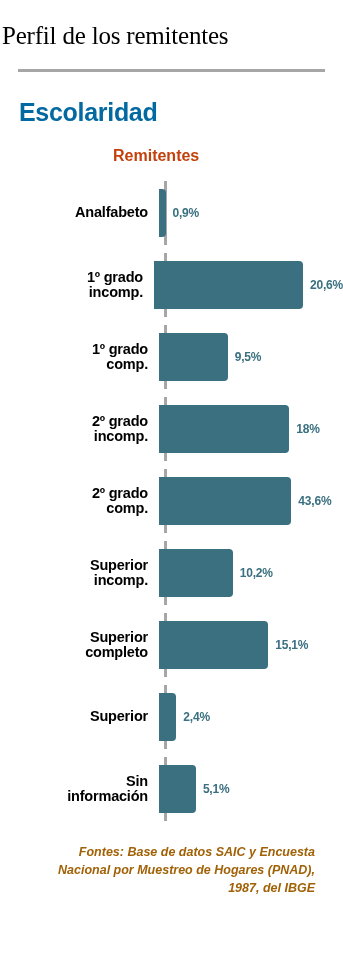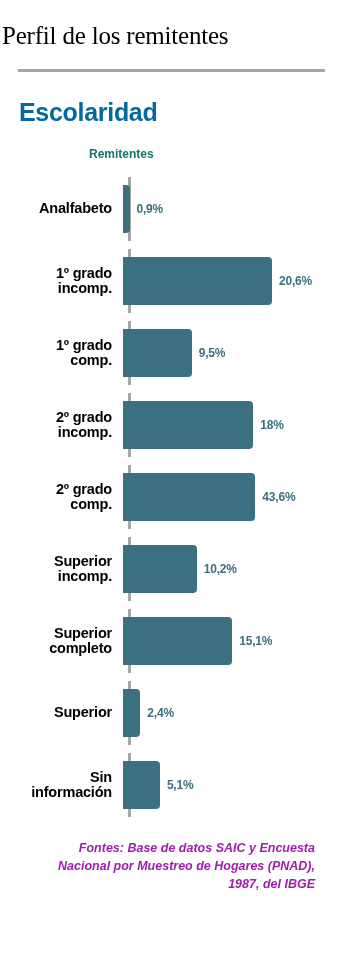--- a/index.html
+++ b/index.html
@@ -48,31 +48,32 @@
     margin: 26px 0 0 19px;
     font-size: 25px;
     font-weight: 700;
     letter-spacing: -0.3px;
     color: #0369a1;
   }
 
   
   .column-header {
     margin-top: 20px;
-    margin-left: 89px;
-    font-size: 12px;
+    margin-left: 113px;
+    font-size: 16px;
     font-weight: 600;
-    color: #0f766e;
+    color: #c2410c;
   }
 
   
   .chart {
     position: relative;
     margin-top: 12px;
     padding-left: 16px;
+    margin-left: 36px;
   }
   .chart-row {
     position: relative;
     height: 72px;
     display: flex;
     align-items: center;
   }
   .row-label {
     width: 104px;
     padding-right: 8px;
@@ -117,21 +118,21 @@
   }
 
   
   .footnote {
     margin: 18px 28px 0 40px;
     text-align: right;
     font-size: 12.5px;
     font-weight: 700;
     font-style: italic;
     line-height: 1.45;
-    color: #a21caf;
+    color: #a16207;
   }
 </style>
 </head>
 <body>
 
 <div id="infographic">
 
   <div class="header">
     <div class="header-title">Perfil de los remitentes</div>
   </div>

